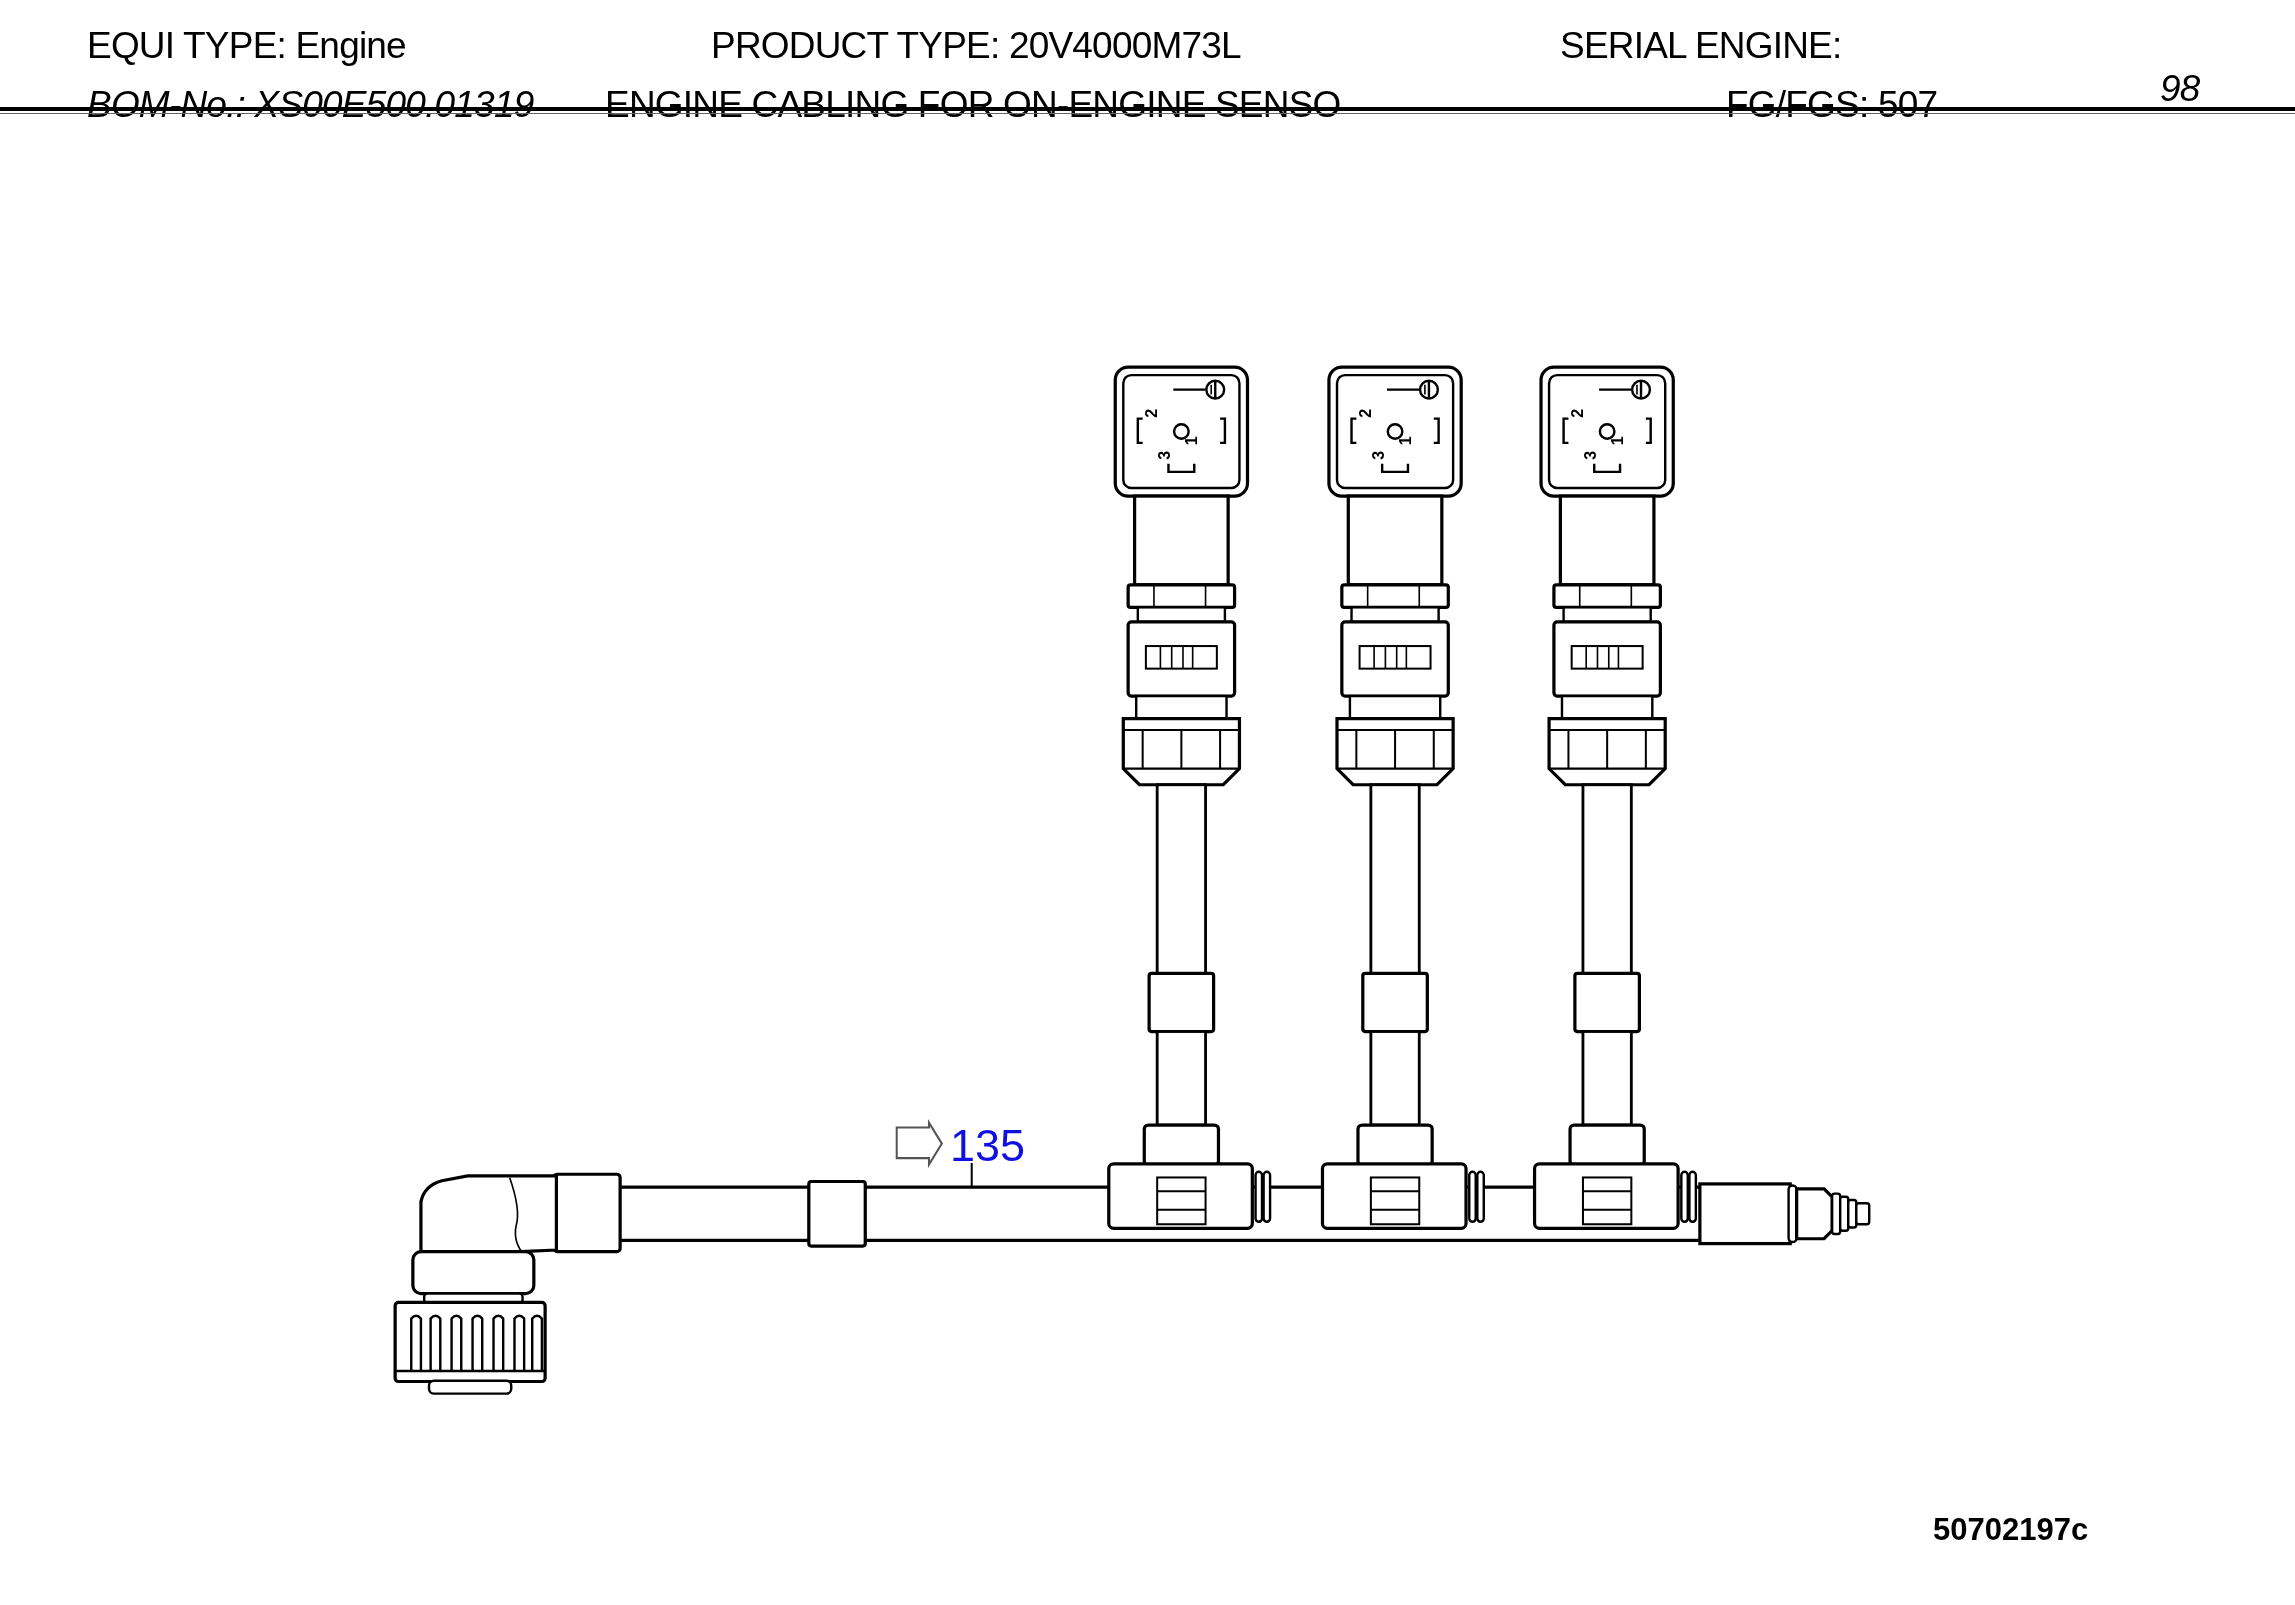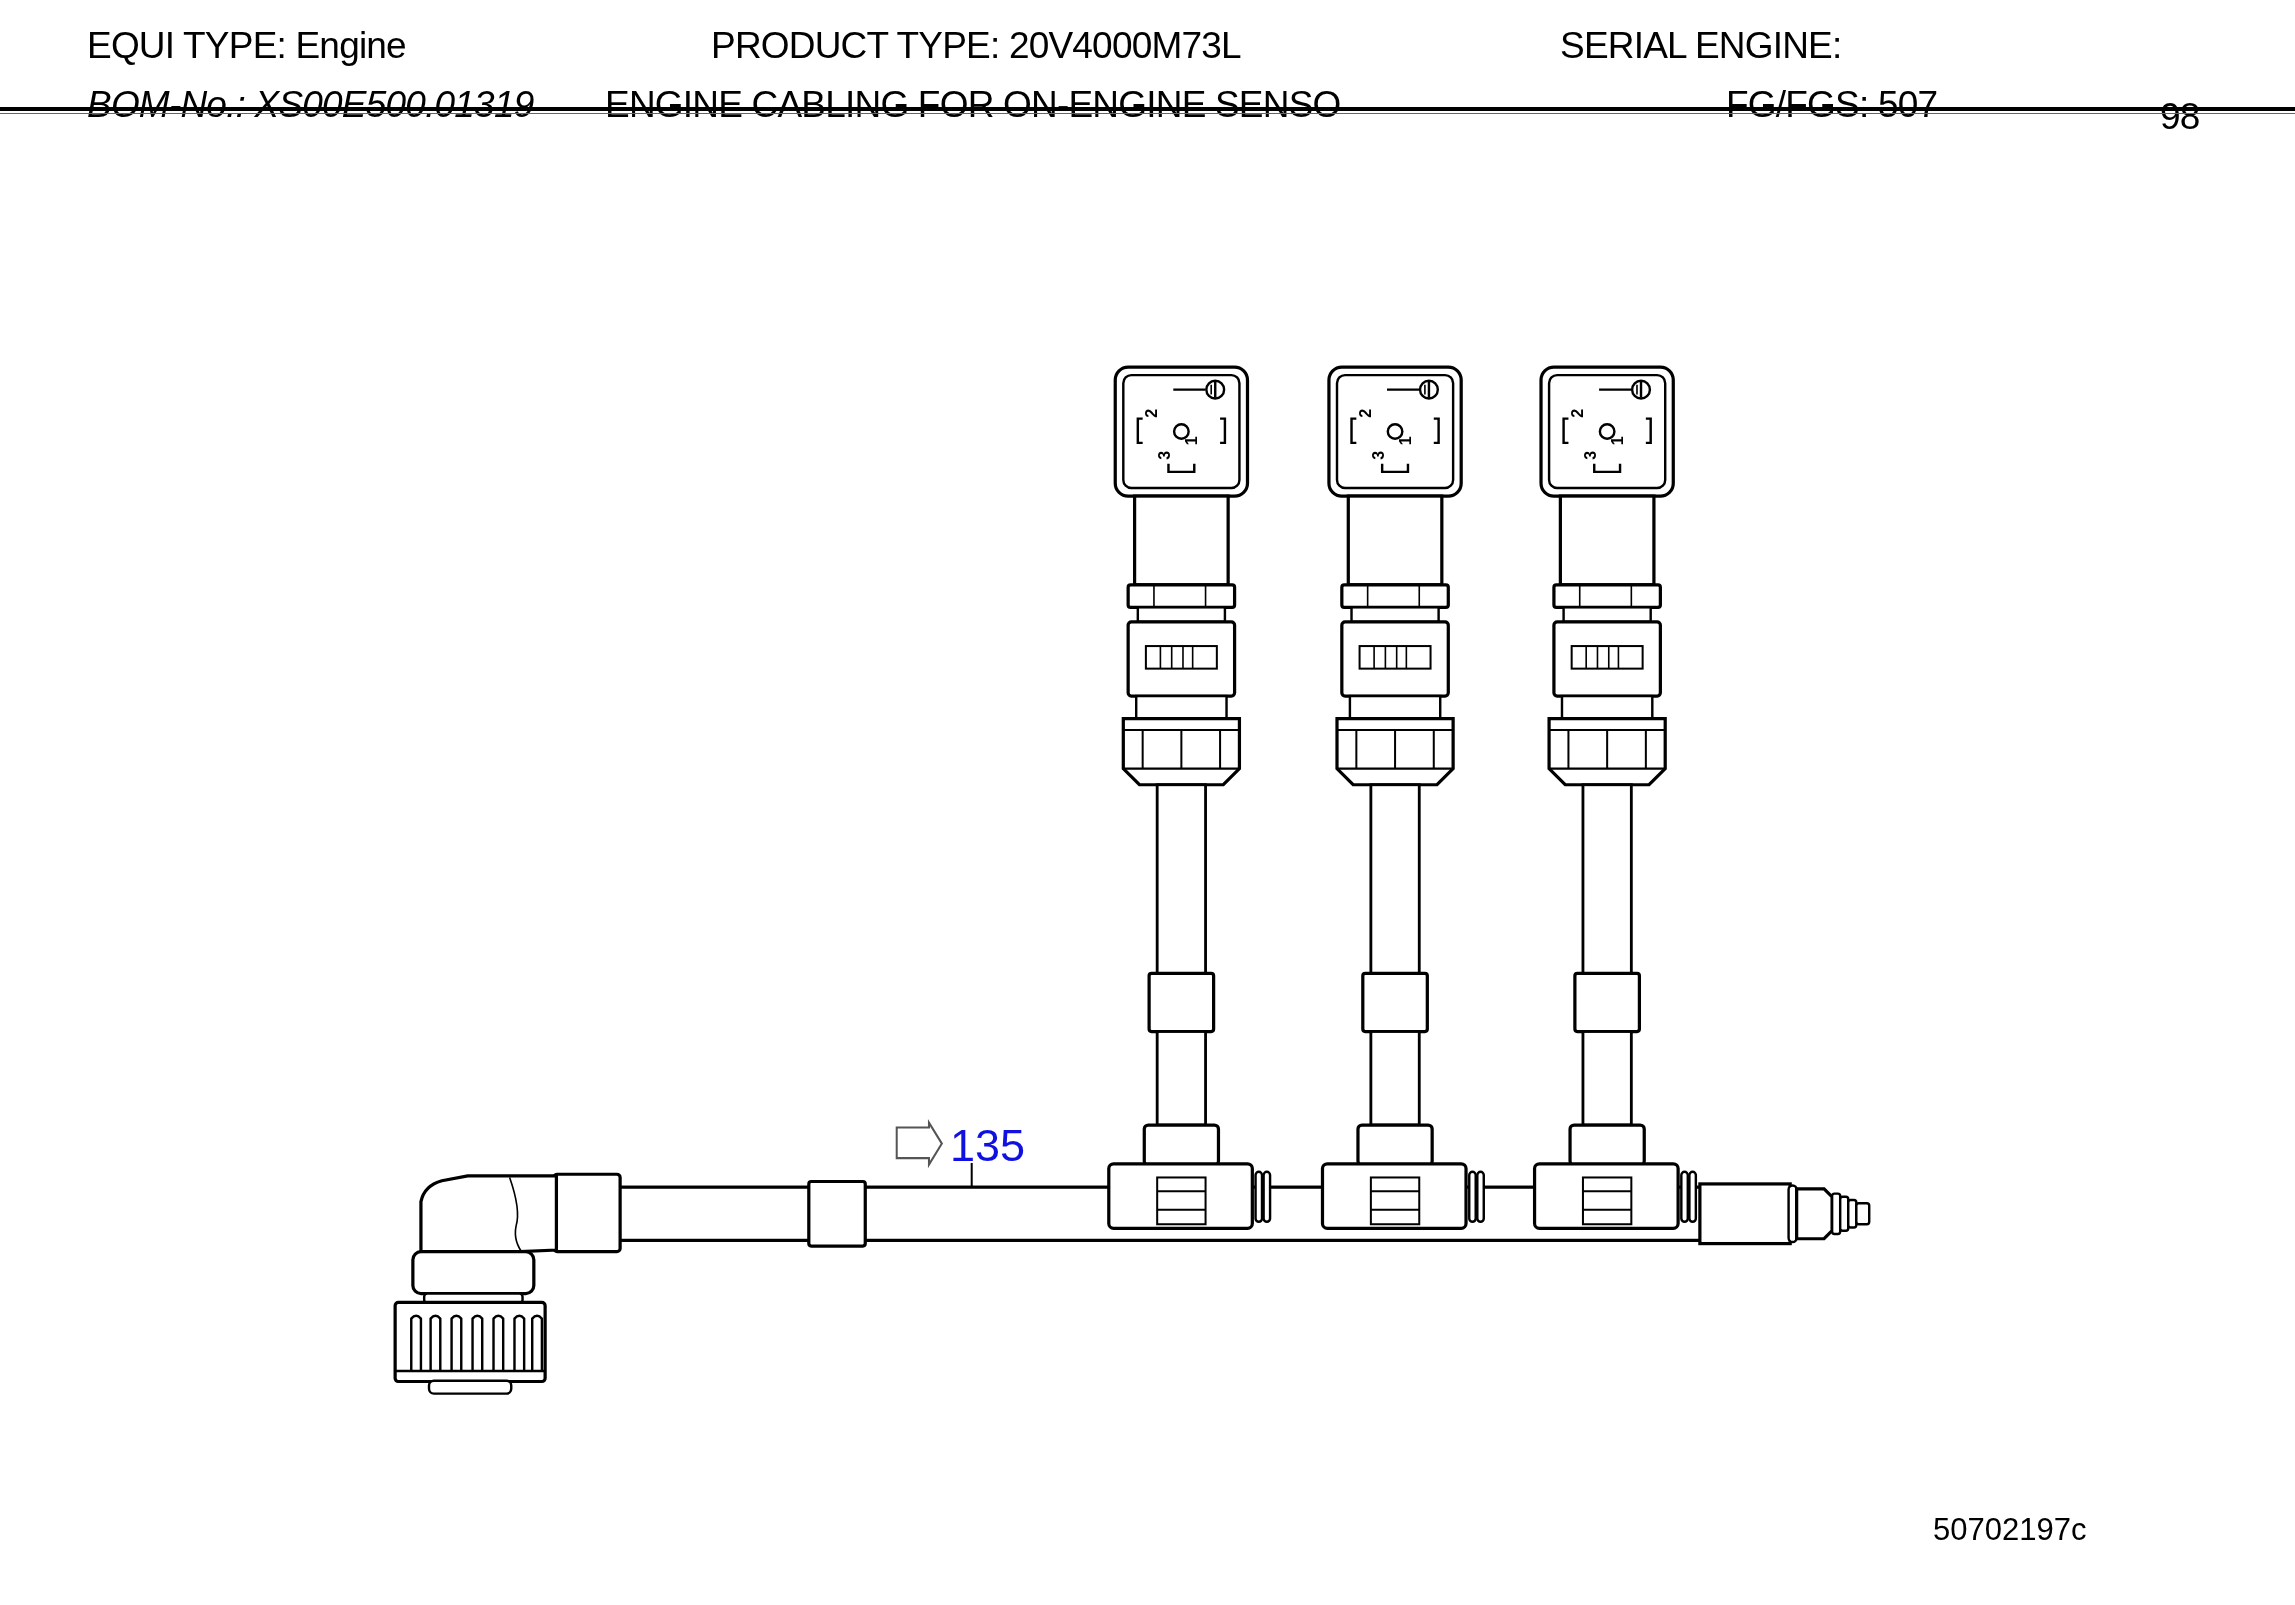--- a/index.html
+++ b/index.html
@@ -29,21 +29,21 @@
 </div>
 <div class="hdr" style="left:87px; top:74px;font-style:italic;">
   <span>BOM-No.:</span>
   <span>XS00E500.01319</span>
 </div>
 <div class="hdr" style="left:605px; top:74px;">ENGINE CABLING FOR ON-ENGINE SENSO</div>
 <div class="hdr" style="left:1726px; top:74px;">
   <span>FG/FGS:</span>
   <span>507</span>
 </div>
-<div class="hdr" style="left:2160px; top:86px;">98</div>
+<div class="hdr" style="left:2160px; top:58px;font-style:italic;">98</div>
 <div class="rule"></div>
 <div class="rule2"></div>
 
 <svg id="drawing" width="2295" height="1605" viewBox="0 0 2846 1990" xmlns="http://www.w3.org/2000/svg">
   <defs>
     <g id="connector-stack" fill="#fff" stroke="#000" stroke-width="4">
 
       <rect x="-82" y="0" width="164" height="160" rx="16"></rect>
       <rect x="-72" y="10" width="144" height="140" rx="10" stroke-width="3"></rect>
 
@@ -150,14 +150,14 @@
     <rect x="532" y="1712" width="102" height="16" rx="6" stroke-width="3"></rect>
   </g>
 
   <g fill="#fff" stroke="#000" stroke-width="2.5">
     <line x1="1205" y1="1442" x2="1205" y2="1472"></line>
     <path d="M 1112 1398 L 1152 1398 L 1152 1392 L 1168 1418 L 1152 1444 L 1152 1436 L 1112 1436 Z" stroke="#555"></path>
   </g>
 </svg>
 
 <div class="callout" style="left:950px; top:1123px;">135</div>
-<div class="drawno" style="left:1933px; top:1514px;">50702197c</div>
+<div class="drawno" style="left:1933px; top:1514px;font-weight:bold;">50702197c</div>
 
 
 </body></html>

